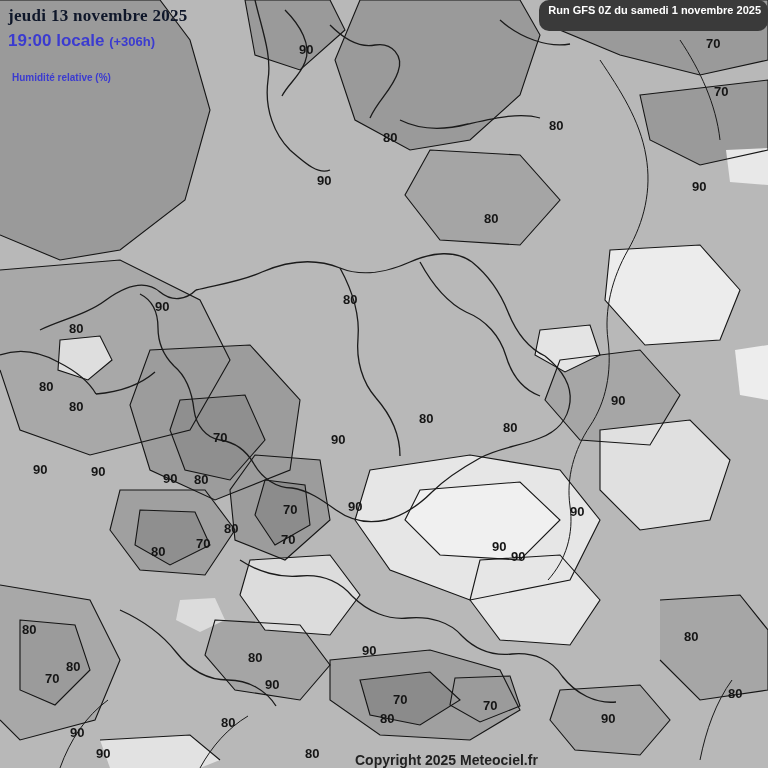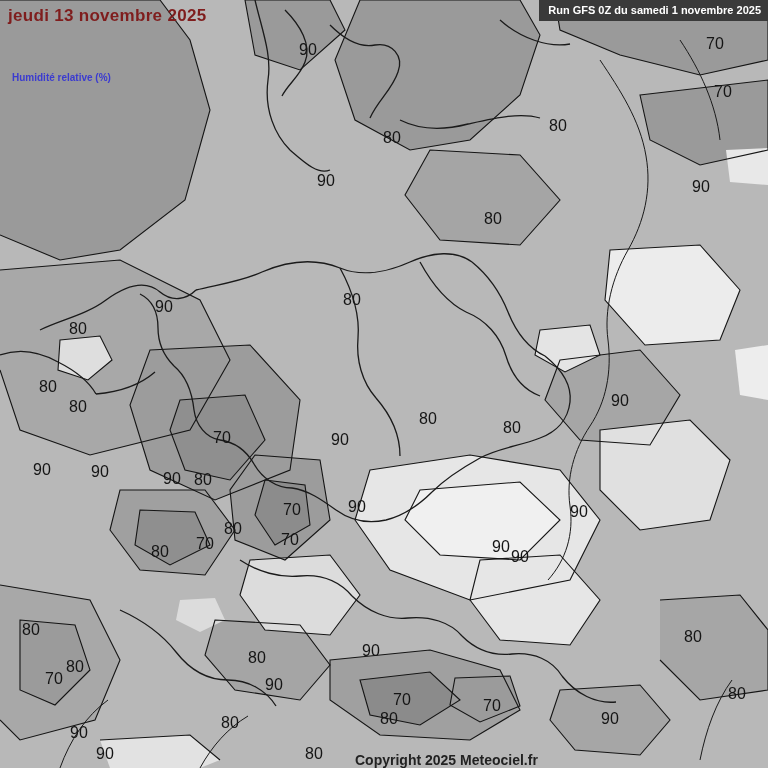--- a/index.html
+++ b/index.html
@@ -1,25 +1,25 @@
 <!DOCTYPE html>
 <html><head>
 <meta charset="utf-8">
 <style>
   html,body{margin:0;padding:0;background:#b5b5b5;}
   body{width:768px;height:768px;overflow:hidden;font-family:"Liberation Sans",sans-serif;}
   #map{position:relative;width:768px;height:768px;background:#b8b8b8;}
   #map svg{position:absolute;top:0;left:0;}
-  .hdr-date{position:absolute;left:8px;top:6px;color:#7f1d1d;font-size:17px;font-weight:bold;letter-spacing:.3px;}
+  .hdr-date{position:absolute;left:8px;top:6px;color:#0f172a;font-size:17px;font-weight:bold;letter-spacing:.3px;font-family:Liberation Serif, serif;}
   .hdr-time{position:absolute;left:8px;top:31px;color:#3b3bd0;font-size:17px;font-weight:bold;}
   .hdr-time .fc{font-size:13px;}
   .hdr-param{position:absolute;left:12px;top:72px;color:#3b3bd0;font-size:10px;font-weight:bold;}
-  .run-box{position:absolute;right:0;top:0;background:#3a3a3a;color:#fff;font-size:11px;font-weight:bold;padding:4px 7px 5px 9px;}
+  .run-box{position:absolute;right:0;top:0;background:#3a3a3a;color:#fff;font-size:11px;font-weight:bold;padding:4px 7px 15px 9px;border-radius:10px;}
   .copyright{position:absolute;left:355px;top:752px;color:#222;font-size:14px;font-weight:bold;}
-  .lbl{position:absolute;color:#151515;font-size:16px;font-weight:normal;line-height:11px;}
+  .lbl{position:absolute;color:#151515;font-size:13px;font-weight:bold;line-height:11px;}
 </style>
 </head>
 <body>
 
 <div id="map">
 
   <svg width="768" height="768" viewBox="0 0 768 768">
     <defs>
       <clipPath id="clipall">
           <rect x="0" y="0" width="768" height="768"></rect>
@@ -145,20 +145,24 @@
         <path d="M570,506 C574,534 566,560 548,580" stroke-width="1"></path>
         <path d="M680,40 C700,70 716,104 720,140" stroke-width="1"></path>
         <path d="M60,768 C70,740 86,716 108,700" stroke-width="1"></path>
         <path d="M200,768 C212,746 228,728 248,716" stroke-width="1"></path>
         <path d="M700,760 C706,730 716,702 732,680" stroke-width="1"></path>
       </g>
     </g>
   </svg>
 
   <div class="hdr-date">jeudi 13 novembre 2025</div>
+  <div class="hdr-time">
+    <span>19:00 locale</span>
+    <span class="fc">(+306h)</span>
+  </div>
   <div class="hdr-param">Humidité relative (%)</div>
   <div class="run-box">Run GFS 0Z du samedi 1 novembre 2025</div>
   <div class="copyright">Copyright 2025 Meteociel.fr</div>
 
   <div id="contour-labels">
       <div class="lbl" style="left: 299px; top: 44px;">90</div>
       <div class="lbl" style="left: 706px; top: 38px;">70</div>
       <div class="lbl" style="left: 383px; top: 132px;">80</div>
       <div class="lbl" style="left: 549px; top: 120px;">80</div>
       <div class="lbl" style="left: 714px; top: 86px;">70</div>

